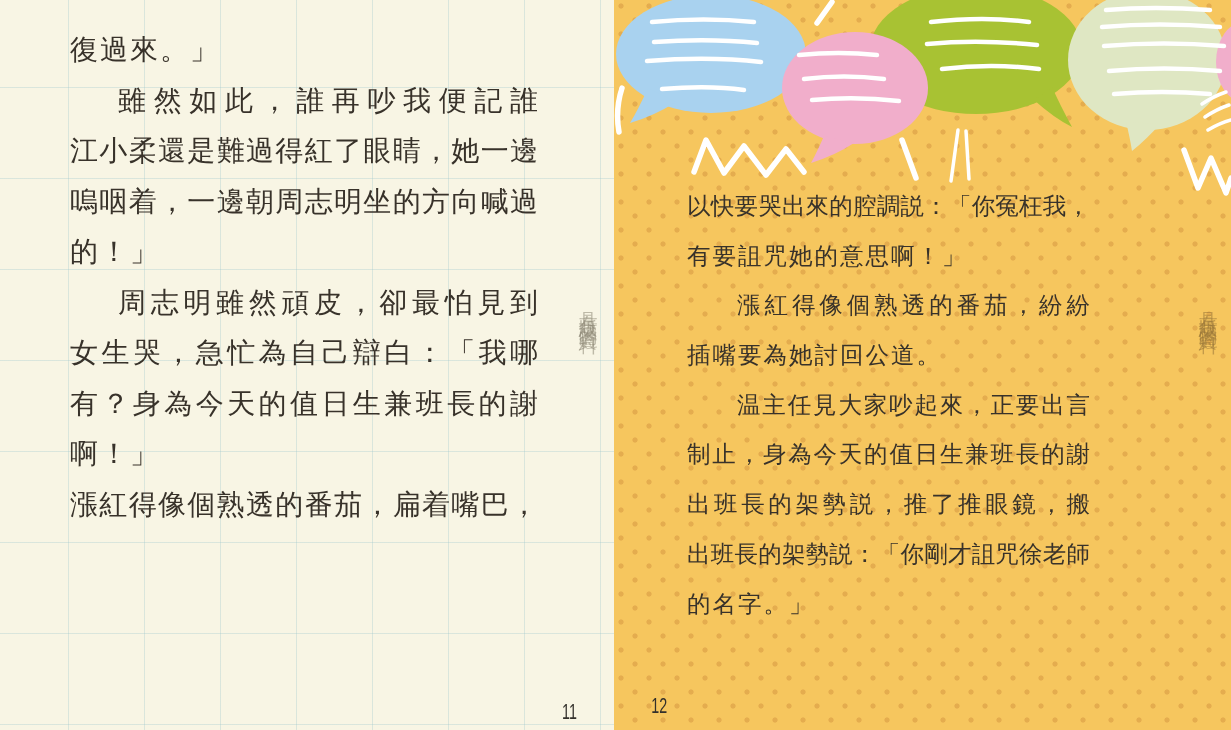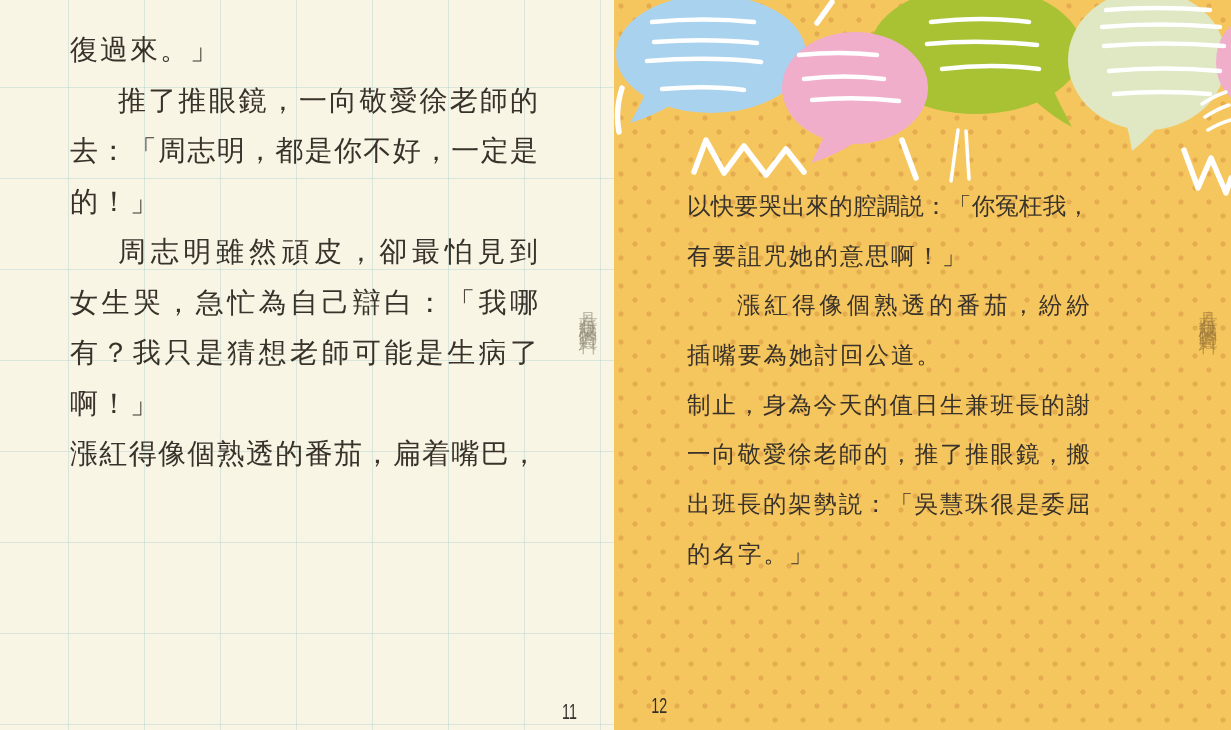--- a/index.html
+++ b/index.html
@@ -55,26 +55,27 @@
   .deco{position:absolute;left:614px;top:0;width:617px;height:200px;}
 </style>
 </head>
 <body>
 
 <div id="spread">
 
   <div class="page-left">
     <div class="ltext">
       <div class="lline short">復過來。」</div>
-      <div class="lline jl ind">推了推眼鏡，一向敬愛徐老師的</div>
-      <div class="lline jl">去：「周志明，都是你不好，一定是</div>
+      <div class="lline jl ind">雖然如此，誰再吵我便記誰</div>
+      <div class="lline jl">江小柔還是難過得紅了眼睛，她一邊</div>
+      <div class="lline jl">嗚咽着，一邊朝周志明坐的方向喊過</div>
       <div class="lline short">的！」</div>
       <div class="lline jl ind">周志明雖然頑皮，卻最怕見到</div>
       <div class="lline jl">女生哭，急忙為自己辯白：「我哪</div>
-      <div class="lline jl">有？我只是猜想老師可能是生病了</div>
+      <div class="lline jl">有？身為今天的值日生兼班長的謝</div>
       <div class="lline short">啊！」</div>
       <div class="lline jl">漲紅得像個熟透的番茄，扁着嘴巴，</div>
     </div>
   </div>
 
   <div class="page-right"></div>
 
   <svg class="deco" viewBox="0 0 617 200" xmlns="http://www.w3.org/2000/svg">
     <g fill="#a9d2ef">
       <ellipse cx="97" cy="54" rx="95" ry="59"></ellipse>
@@ -130,23 +131,24 @@
       <path stroke-width="3.5" d="M591 117 Q603 109 615 105"></path>
       <path stroke-width="3.5" d="M594 130 Q606 123 617 120"></path>
     </g>
   </svg>
 
   <div class="rtext">
     <div class="rline jl">以快要哭出來的腔調説：「你冤枉我，</div>
     <div class="rline short">有要詛咒她的意思啊！」</div>
     <div class="rline jl ind-r">漲紅得像個熟透的番茄，紛紛</div>
     <div class="rline short">插嘴要為她討回公道。</div>
+    <div class="rline jl ind-r">温主任見大家吵起來，正要出言</div>
     <div class="rline jl">制止，身為今天的值日生兼班長的謝</div>
-    <div class="rline jl">一向敬愛徐老師的，推了推眼鏡，搬</div>
-    <div class="rline jl">出班長的架勢説：「吳慧珠很是委屈</div>
+    <div class="rline jl">出班長的架勢説，推了推眼鏡，搬</div>
+    <div class="rline jl">出班長的架勢説：「你剛才詛咒徐老師</div>
     <div class="rline short">的名字。」</div>
   </div>
 
   <div class="wm wm-left">具有版權的資料</div>
   <div class="wm wm-right">具有版權的資料</div>
 
   <div class="pnum pnum-left">11</div>
   <div class="pnum pnum-right">12</div>
 
 </div>

